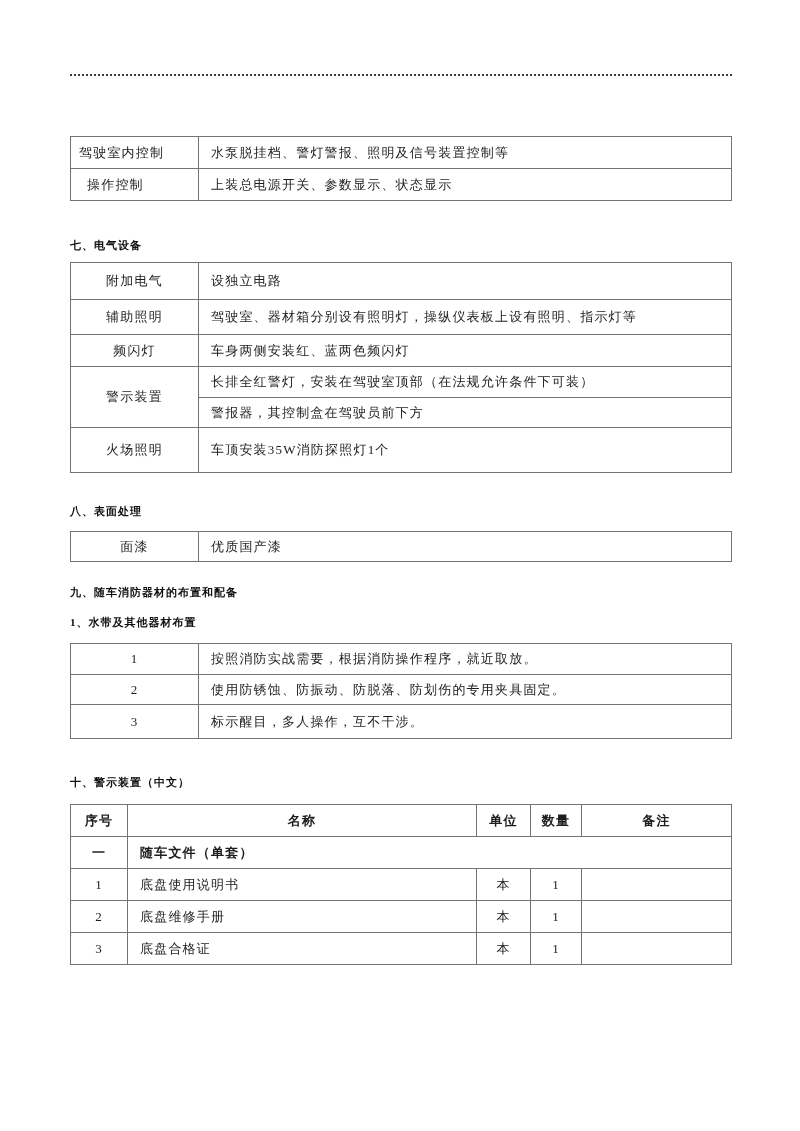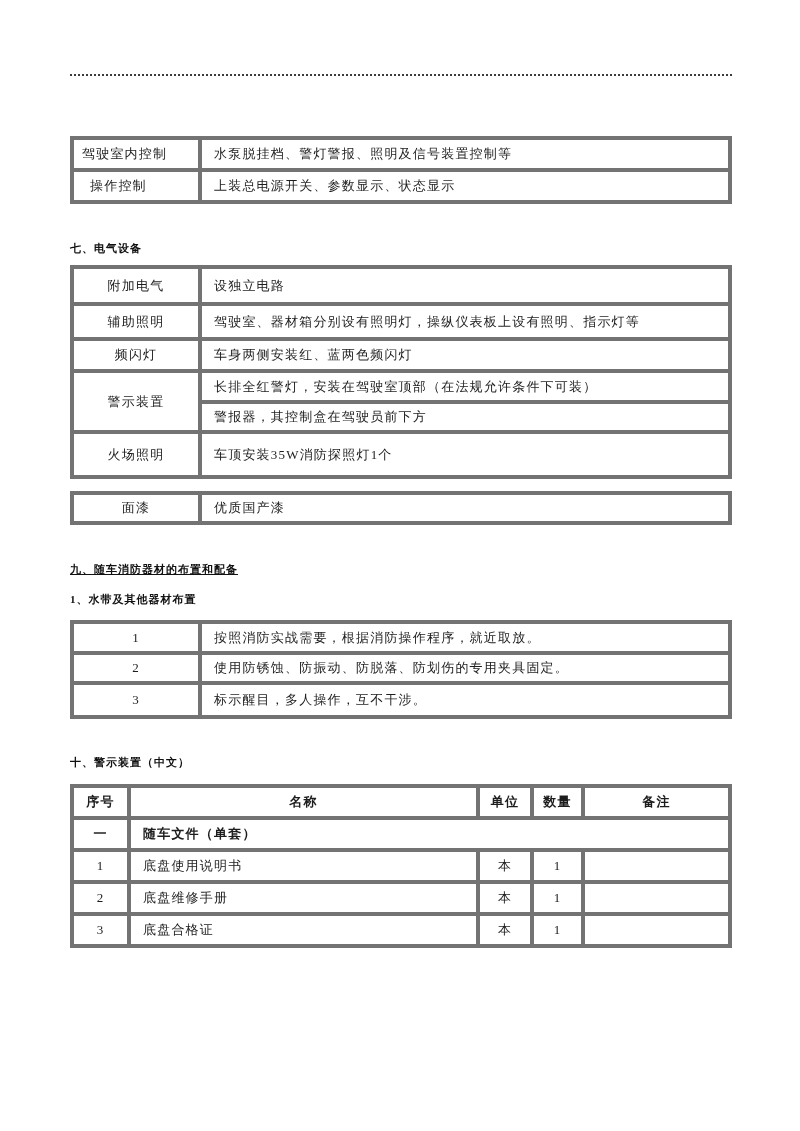--- a/index.html
+++ b/index.html
@@ -19,21 +19,21 @@
     width: 662px;
     border-top: 2px dotted #3c3c3c;
     height: 0;
   }
   table {
     border-collapse: collapse;
     width: 662px;
     table-layout: fixed;
   }
   td {
-    border: 4px solid #737373;
+    border: 1px solid #737373;
     font-size: 13px;
     letter-spacing: 1.2px;
     padding: 0 4px 0 12px;
     vertical-align: middle;
     overflow: hidden;
     white-space: nowrap;
   }
   td.center { text-align: center; padding: 0; }
   td.bold { font-weight: bold; }
   .h-sec {
@@ -43,21 +43,21 @@
     letter-spacing: 1px;
     line-height: 16px;
     margin: 0;
   }
   
   .t1 { margin-top: 60px; }
   .h7 { margin-top: 36px; }
   .t2 { margin-top: 9px; }
   .h8 { margin-top: 30px; }
   .t3 { margin-top: 12px; }
-  .h9 { margin-top: 36px; text-decoration: underline; }
+  .h9 { margin-top: 22px; }
   .h9b { margin-top: 14px; }
   .t4 { margin-top: 13px; }
   .h10 { margin-top: 35px; }
   .t5 { margin-top: 14px; padding-left: 40px; }
   
   .r32 { height: 32px; }
   .r37 { height: 37px; }
   .r35 { height: 35px; }
   .r31 { height: 31px; }
   .r30 { height: 30px; padding-left: 28px; }
@@ -115,20 +115,21 @@
       <tr class="r30">
         <td>警报器，其控制盒在驾驶员前下方</td>
       </tr>
       <tr class="r45">
         <td class="center">火场照明</td>
         <td>车顶安装35W消防探照灯1个</td>
       </tr>
     </tbody>
       </table>
 
+    <div class="h-sec h8">八、表面处理</div>
     <table class="t3">
       <colgroup>
           <col style="width:128px">
           <col>
         </colgroup>
       <tbody>
           <tr class="r30">
         <td class="center">面漆</td>
         <td>优质国产漆</td>
       </tr>

